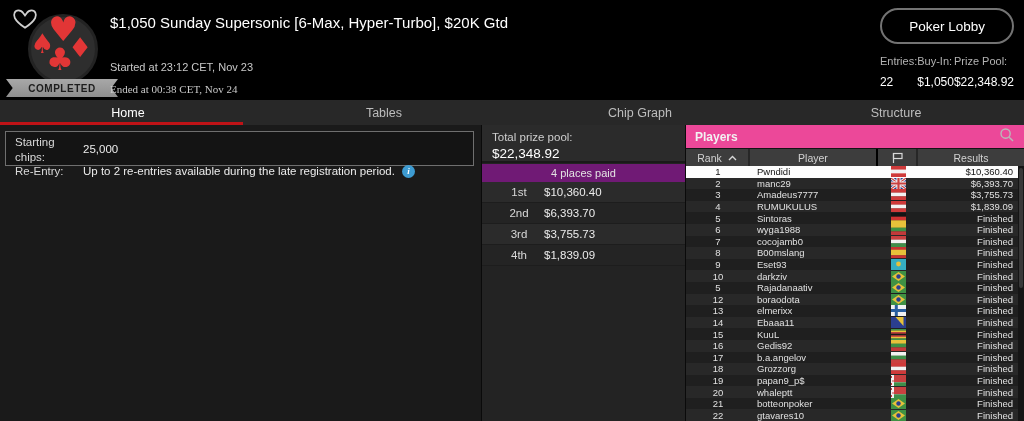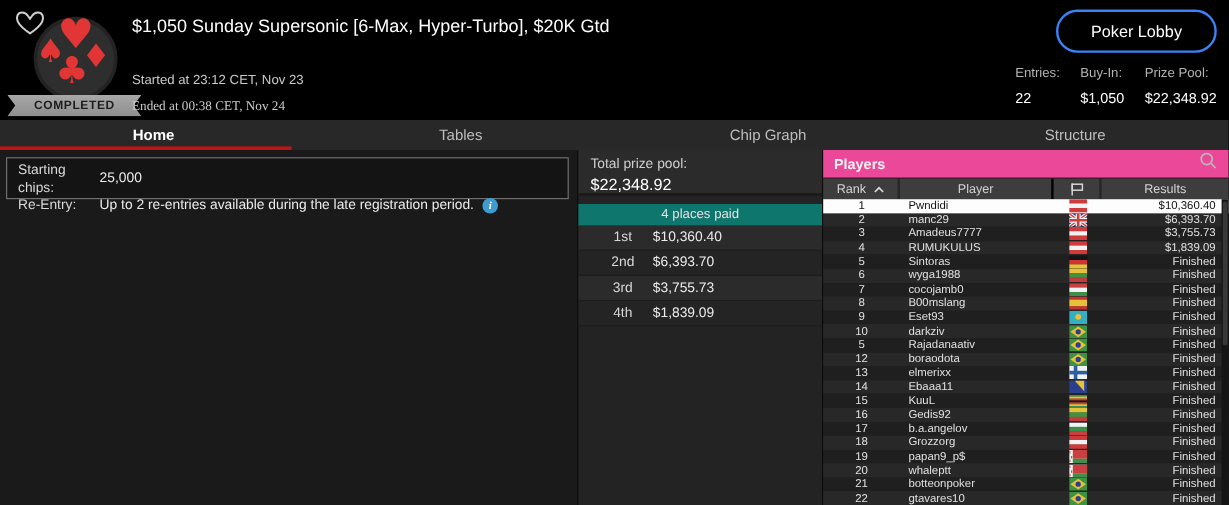--- a/index.html
+++ b/index.html
@@ -18,52 +18,52 @@
   .s-club{left:15px;top:27px;font-size:31px;}
   .ribbon{position:absolute;left:6px;top:79px;width:112px;height:18px;
           background:linear-gradient(#a8a8a8,#8e8e8e);
           clip-path:polygon(0 0,100% 0,94% 50%,100% 100%,0 100%,6% 50%);
           display:flex;align-items:center;justify-content:center;
           font-size:10px;font-weight:bold;letter-spacing:.5px;color:#1d1d1d;}
   .title{position:absolute;left:110px;top:14px;font-size:15px;color:#fff;}
   .when{position:absolute;left:110px;font-size:11px;color:#c9c9c9;}
   .started{top:61px;} .ended{top:83px;font-family:Liberation Serif, serif;}
   .lobby-btn{position:absolute;right:10px;top:8px;height:36px;padding:0 27px;
-             border:2px solid #3b82f6;border-radius:19px;background:transparent;color:#fff;
+             border:2px solid #737373;border-radius:19px;background:transparent;color:#fff;
              font-size:13.5px;display:flex;align-items:center;box-sizing:border-box;cursor:pointer;
              font-family:inherit;}
-  .stats{position:absolute;right:10px;top:55px;display:flex;gap:17px;}
+  .stats{position:absolute;right:10px;top:55px;display:flex;}
   .stat .lbl{font-size:11px;color:#b3b3b3;margin-bottom:8px;}
   .stat .val{font-size:12px;color:#fff;}
 
   
   .tabbar{position:absolute;top:100px;left:0;right:0;height:25px;background:#282828;display:flex;}
   .tab{flex:1;position:relative;display:flex;align-items:center;justify-content:center;
        font-size:12.5px;color:#bdbdbd;cursor:pointer;}
-  .tab.active{color:#fff;font-weight:bold;}
+  .tab.active{color:#fff;}
   .tab .underline{display:none;position:absolute;left:0;right:13px;bottom:0;height:3px;}
   .tab.active .underline{display:block;}
 
   
   .content{position:absolute;top:125px;left:0;right:0;bottom:0;background:#1a1a1a;}
 
   .infobox{position:absolute;left:5px;top:6px;width:469px;height:35px;border:1px solid #6f6f6f;
            background:#141414;box-sizing:border-box;padding:3px 9px;}
   .inforow{display:flex;align-items:center;font-size:11.5px;line-height:14.5px;color:#ececec;}
   .inforow .lbl{width:68px;flex:none;color:#d8d8d8;}
   .info-icon{display:inline-flex;width:13px;height:13px;border-radius:50%;margin-left:7px;
              align-items:center;justify-content:center;font-size:9px;font-weight:bold;color:#fff;
              font-family:"Liberation Serif",serif;font-style:italic;cursor:pointer;}
 
   .prize{position:absolute;left:481px;top:0;width:205px;height:100%;background:#232323;
          border-left:1px solid #0a0a0a;border-right:1px solid #0a0a0a;box-sizing:border-box;}
   .prize-total{background:#2b2b2b;padding:6px 10px 0;border-bottom:2px solid #191919;}
   .pt-lbl{font-size:11.5px;color:#cfcfcf;margin-bottom:3px;}
   .pt-val{font-size:13.5px;color:#fff;}
-  .places{height:18px;background:#0f766e;margin-top:7px;display:flex;align-items:center;
+  .places{height:18px;background:#701a75;margin-top:1px;display:flex;align-items:center;
           justify-content:center;font-size:11px;color:#e3e3e3;}
   .prow{height:20px;display:flex;align-items:center;font-size:11.5px;color:#ececec;
         border-bottom:1px solid #1d1d1d;text-align:center;}
   .payouts .prow:nth-child(odd){background:#2b2b2b;}
   .payouts .prow:nth-child(even){background:#242424;}
   .prow .place{width:50px;padding-left:12px;color:#d8d8d8;flex:none;}
 
   .players{position:absolute;left:686px;top:0;right:0;height:100%;background:#1e1e1e;
            display:flex;flex-direction:column;}
   .p-title{height:23px;flex:none;background:#ec4899;display:flex;align-items:center;

